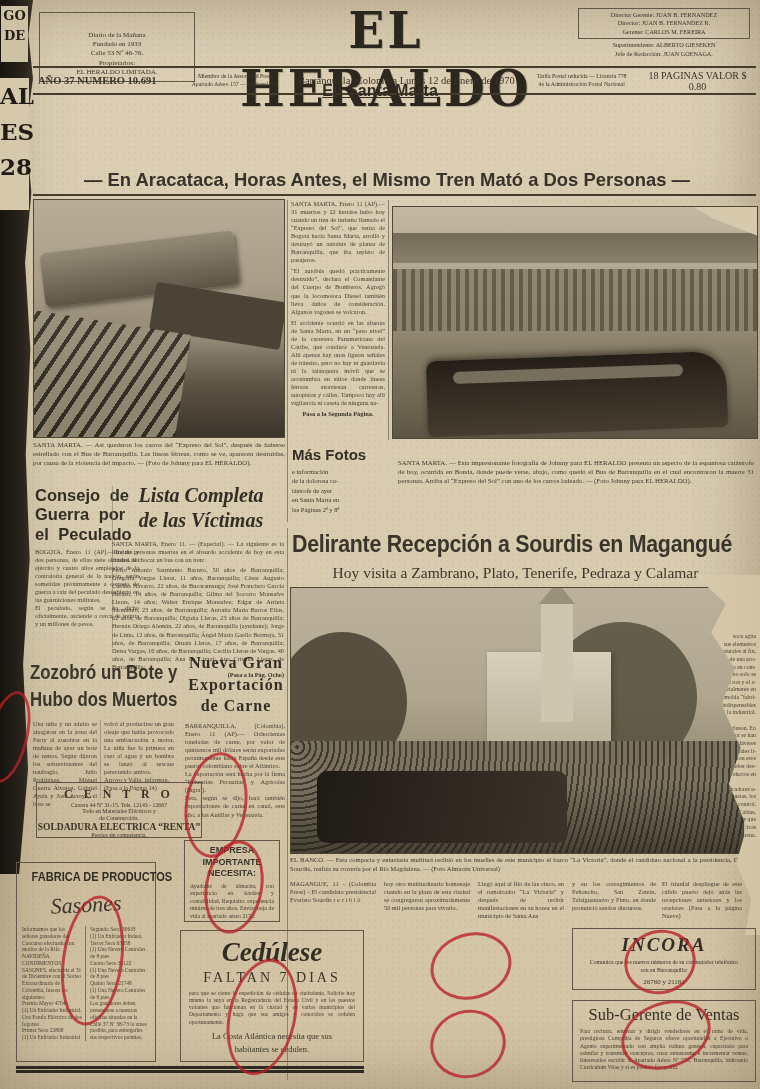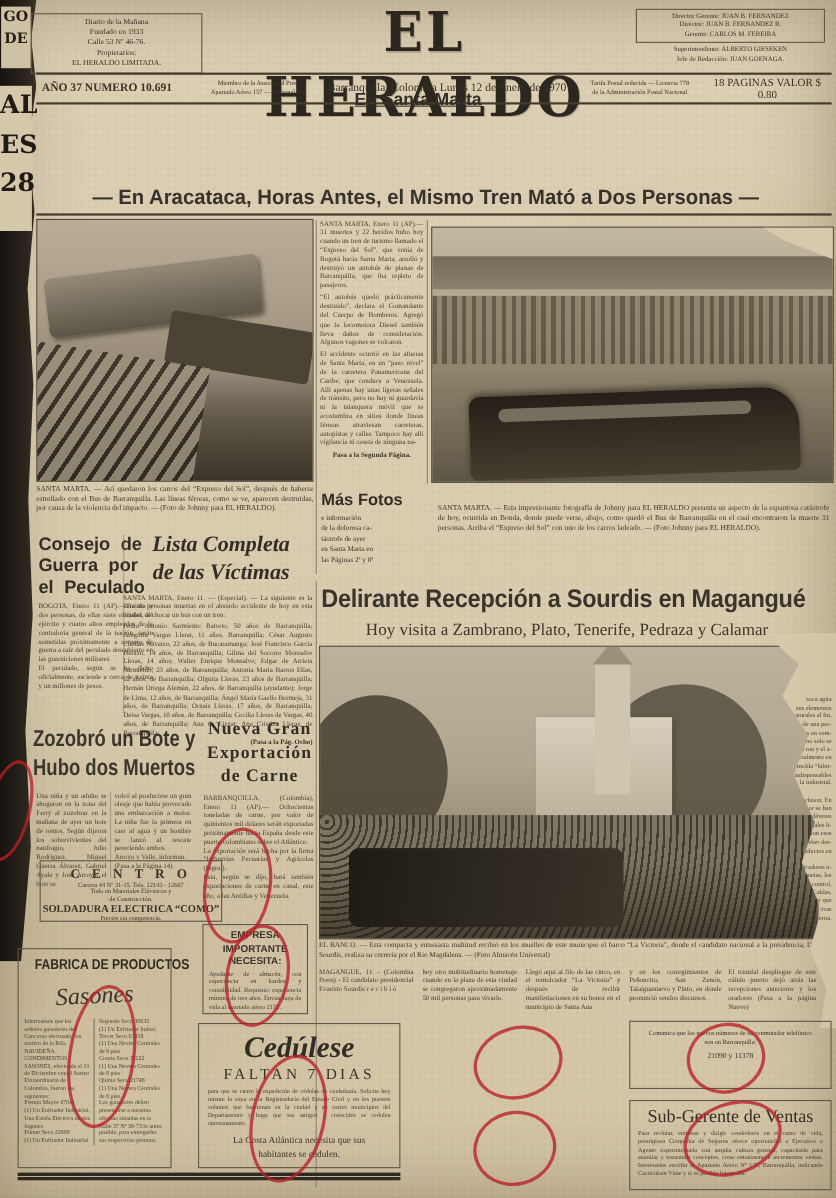--- a/index.html
+++ b/index.html
@@ -33,21 +33,21 @@
 <div class="page">
 
   <div class="abs" style="left:0;top:0;width:33px;height:874px;background:linear-gradient(90deg,#16130e,#2a251c 70%,#3a3326);clip-path:polygon(0 0,100% 0,86% 4%,100% 9%,78% 15%,95% 22%,76% 30%,92% 40%,78% 52%,90% 64%,70% 76%,85% 88%,58% 100%,0 100%);"></div>
   <div class="abs slab pre center" style="left:1px;top:6px;width:27px;height:56px;background:#cfc1a4;font-weight:bold;font-size:13px;line-height:1.5;color:#221e17;">GO
 DE</div>
   <div class="abs slab pre center" style="left:0;top:78px;width:29px;height:132px;background:#d6c8ab;font-weight:bold;font-size:23px;line-height:1.55;color:#201c15;">AL
 ES
 28</div>
   <div class="abs pen" style="left:-12px;top:690px;width:34px;height:88px;transform:rotate(14deg);"></div>
 
-  <div class="abs box pre center serif" style="left:28px;top:12px;width:154px;height:50px;font-size:7px;line-height:1.32;padding-top:3px;">Diario de la Mañana
+  <div class="abs box pre center serif" style="left:39px;top:12px;width:154px;height:50px;font-size:7px;line-height:1.32;padding-top:18px;">Diario de la Mañana
 Fundado en 1933
 Calle 53 Nº 46-76.
 Propietarios:
 EL HERALDO LIMITADA.</div>
 
   <div class="abs slab center" style="left:200px;top:3px;width:372px;height:62px;font-weight:bold;font-size:47px;letter-spacing:3px;color:#2b261e;transform:scaleY(1.06);text-shadow:1px 1px 0 rgba(60,50,30,.25);">EL HERALDO</div>
 
   <div class="abs" style="left:578px;top:8px;width:172px;height:58px;">
     <div class="box pre center serif" style="font-size:6.2px;line-height:1.35;padding:2px 1px;">Director Gerente: JUAN B. FERNANDEZ
 Director: JUAN B. FERNANDEZ R.
@@ -191,21 +191,21 @@
 La exportación será hecha por la firma “Industrias Pecuarias y Agrícolas (Ingral).
 Esta, según se dijo, hará también exportaciones de carne en canal, este año, a las Antillas y Venezuela.</div>
 
   <div class="abs vline" style="left:287px;top:528px;height:552px;"></div>
 
   <div class="abs box" style="left:36px;top:782px;width:166px;height:56px;padding-top:4px;box-sizing:border-box;text-align:center;">
     <div class="serif" style="font-size:12px;font-weight:bold;letter-spacing:4px;">C E N T R O</div>
     <div class="serif" style="font-size:5.8px;">Carrera 44 Nº 31-15. Tels. 12143 - 12667</div>
     <div class="serif pre" style="font-size:5.8px;line-height:1.25;">Todo en Materiales Eléctricos y
 de Construcción.</div>
-    <div class="serif" style="font-size:9.5px;font-weight:bold;">SOLDADURA ELECTRICA “COMO”</div>
+    <div class="serif" style="font-size:9.5px;font-weight:bold;">SOLDADURA ELECTRICA “RENTA”</div>
     <div class="serif" style="font-size:5.6px;">Precios sin competencia.</div>
   </div>
 
   <div class="abs box" style="left:184px;top:840px;width:96px;height:82px;padding:4px 5px;box-sizing:border-box;">
     <div class="sans pre center" style="font-size:9px;font-weight:bold;line-height:1.3;color:#3a342a;">EMPRESA
 IMPORTANTE
 NECESITA:</div>
     <div class="tiny" style="margin-top:3px;font-size:5.8px;">Ayudante de almacén, con experiencia en kardex y contabilidad. Requisito: experiencia mínima de tres años. Enviar hoja de vida al apartado aéreo 2172.</div>
   </div>
 
@@ -234,22 +234,23 @@
   <div class="abs box" style="left:180px;top:930px;width:184px;height:132px;padding:6px 8px;box-sizing:border-box;text-align:center;">
     <div class="serif" style="font-weight:bold;font-style:italic;font-size:27px;color:#332e25;text-align:center;">Cedúlese</div>
     <div class="serif" style="font-size:14px;letter-spacing:3px;margin-top:2px;">FALTAN 7 DIAS</div>
     <div class="tiny" style="margin-top:4px;font-size:5.6px;">para que se cierre la expedición de cédulas de ciudadanía. Solicite hoy mismo la suya en la Registraduría del Estado Civil y en los puestos volantes que funcionan en la ciudad y en varios municipios del Departamento y haga que sus amigos y conocidos se cedulen oportunamente.</div>
     <div class="serif" style="font-size:8.5px;margin-top:5px;">La Costa Atlántica necesita que sus</div>
     <div class="serif" style="font-size:8.5px;margin-top:3px;">habitantes se cedulen.</div>
   </div>
 
 
   <div class="abs box" style="left:572px;top:928px;width:184px;height:62px;text-align:center;padding-top:5px;box-sizing:border-box;">
+    <div class="serif" style="font-weight:bold;font-style:italic;font-size:19px;letter-spacing:2px;color:#332e25;">INCORA</div>
     <div class="serif" style="font-size:5.8px;line-height:1.35;margin:3px 14px 0;">Comunica que los nuevos números de su conmutador telefónico son en Barranquilla:</div>
-    <div class="serif" style="font-size:7px;margin-top:3px;">21090 y 11378</div>
+    <div class="serif" style="font-size:7px;margin-top:3px;">26760 y 21181</div>
   </div>
 
 
   <div class="abs box" style="left:572px;top:1000px;width:184px;height:82px;padding:4px 7px;box-sizing:border-box;">
     <div class="serif center" style="font-size:16.5px;color:#332e25;">Sub-Gerente  de  Ventas</div>
     <div class="tiny" style="margin-top:3px;font-size:5.7px;">Para reclutar, entrenar y dirigir vendedores en el ramo de vida, prestigiosa Compañía de Seguros ofrece oportunidad a Ejecutivo o Agente experimentado con amplia cultura general, capacitado para asimilar y transmitir conceptos, crear entusiasmo e incrementar ventas. Interesados escribir al Apartado Aéreo Nº 575, Barranquilla, indicando Curriculum Vitae y si es posible fotografía.</div>
   </div>
 
   <div class="abs pen" style="left:185px;top:752px;width:56px;height:100px;transform:rotate(8deg);"></div>
   <div class="abs pen" style="left:205px;top:840px;width:52px;height:88px;transform:rotate(10deg);"></div>

